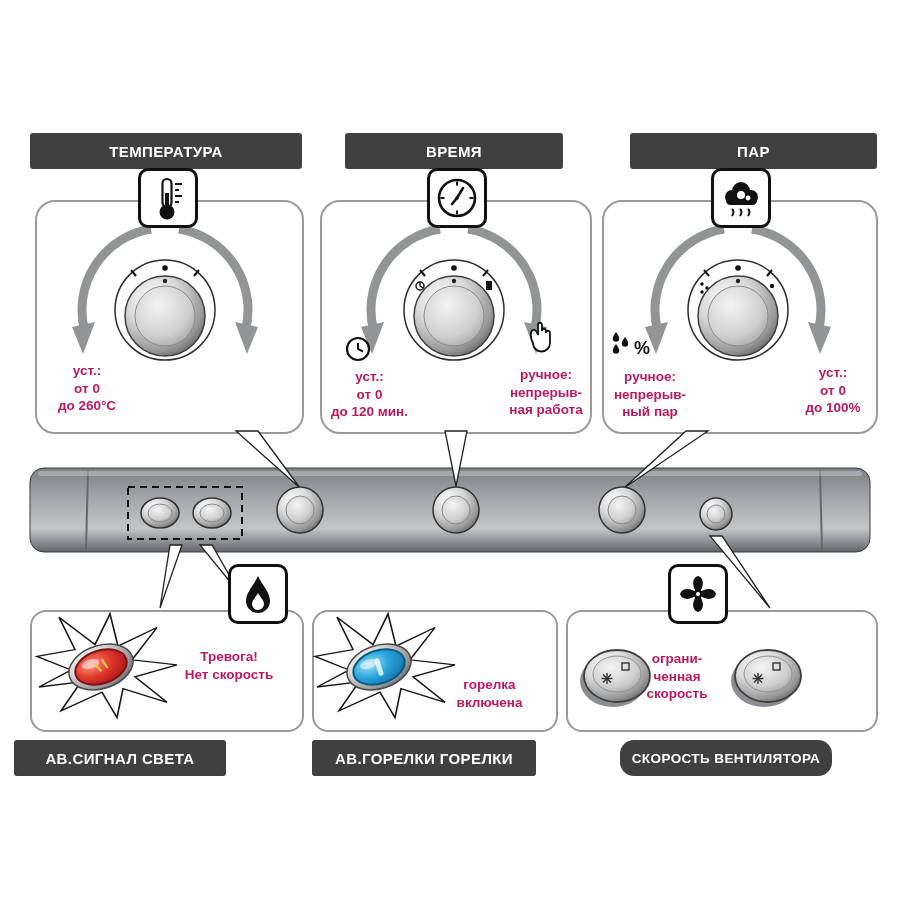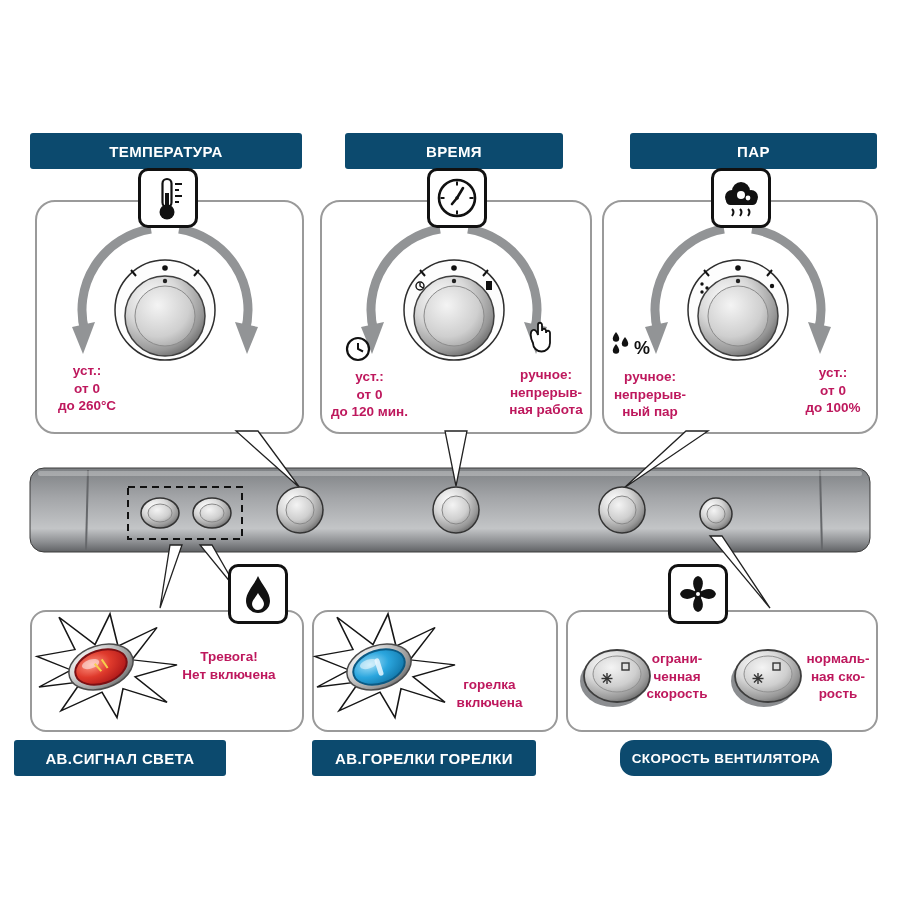--- a/index.html
+++ b/index.html
@@ -1,20 +1,20 @@
 <!DOCTYPE html>
 <html><head>
 <meta charset="utf-8">
 <style>
   html,body { margin:0; padding:0; background:#ffffff; }
   body { font-family: "Liberation Sans", sans-serif; }
   #canvas { position:relative; width:900px; height:900px; background:#ffffff; overflow:hidden; }
 
   .label-bar {
-    position:absolute; height:36px; background:#0c4a6e; color:#ffffff;
+    position:absolute; height:36px; background:#404040; color:#ffffff;
     font-weight:bold; font-size:15px; letter-spacing:.4px;
     display:flex; align-items:center; justify-content:center;
     border-radius:3px; z-index:3;
   }
   .label-bar.small { font-size:13.5px;border-radius:14px; }
 
   .panel {
     position:absolute; background:#ffffff; border:2px solid #9a9a9a;
     border-radius:20px; z-index:1;
   }
@@ -298,27 +298,24 @@
 непрерыв-
 ная работа</div>
   <div class="note" style="left:604px;top:368px;width:92px">ручное:
 непрерыв-
 ный пар</div>
   <div class="note" style="left:794px;top:364px;width:78px">уст.:
 от 0
 до 100%</div>
 
   <div class="note" style="left:163px;top:648px;width:132px">Тревога!
-Нет включена</div>
+Нет скорость</div>
   <div class="note" style="left:432px;top:676px;width:115px">горелка
 включена</div>
   <div class="note" style="left:636px;top:650px;width:82px">ограни-
 ченная
 скорость</div>
-  <div class="note" style="left:802px;top:650px;width:72px">нормаль-
-ная ско-
-рость</div>
 
   <div class="label-bar" style="left:14px;top:740px;width:212px">АВ.СИГНАЛ СВЕТА</div>
   <div class="label-bar" style="left:312px;top:740px;width:224px">АВ.ГОРЕЛКИ ГОРЕЛКИ</div>
   <div class="label-bar small" style="left:620px;top:740px;width:212px">СКОРОСТЬ ВЕНТИЛЯТОРА</div>
 
 </div>
 
 </body></html>

